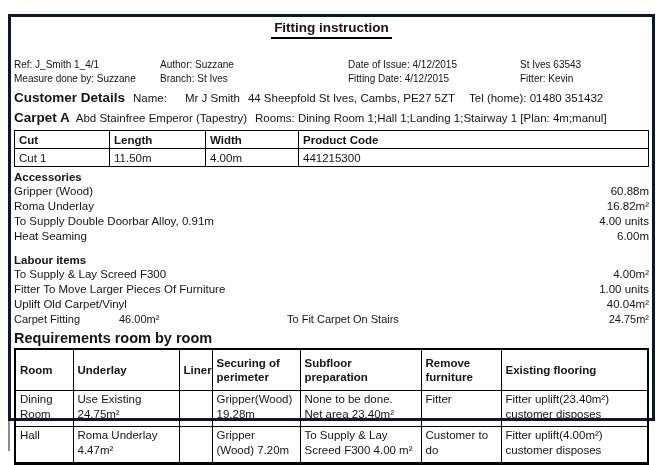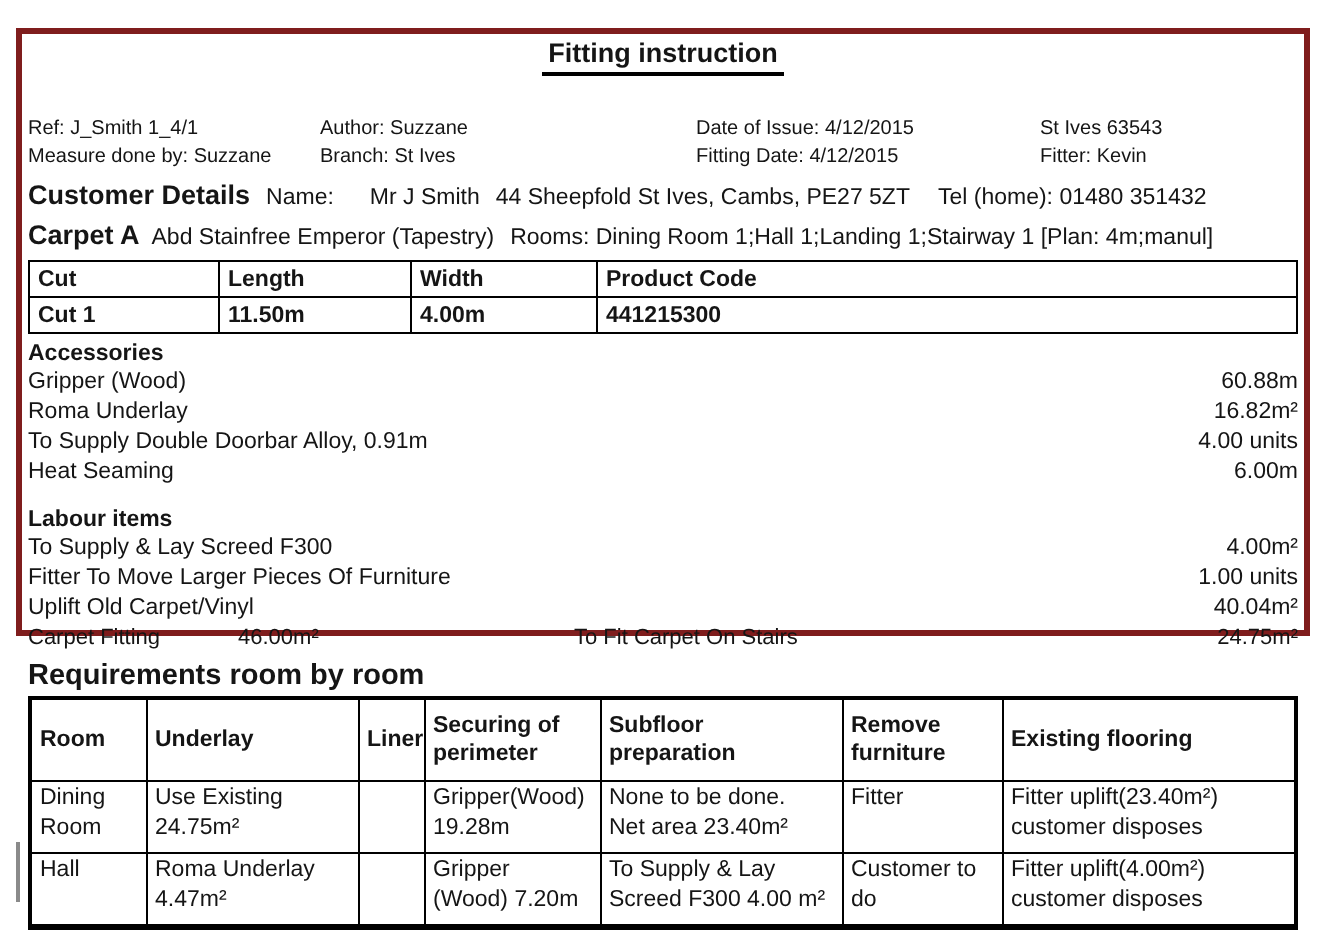--- a/index.html
+++ b/index.html
@@ -1,29 +1,29 @@
 <!DOCTYPE html>
 <html><head>
 <meta charset="utf-8">
 <style>
   html,body{margin:0;padding:0;background:#fff;}
   body{width:659px;height:465px;position:relative;font-family:"Liberation Sans",sans-serif;color:#151515;overflow:hidden;}
-  .doc{position:absolute;left:8px;top:14px;width:647px;height:304px;border:3px solid #7f1d1d;box-sizing:border-box;padding:1px 3px;background:#fff;}
+  .doc{position:absolute;left:8px;top:14px;width:647px;height:407px;border:3px solid #0f172a;box-sizing:border-box;padding:1px 3px;background:#fff;}
   .title-row{text-align:center;height:20px;line-height:18px;}
   .title{display:inline-block;font-size:13.5px;font-weight:bold;border-bottom:2px solid #000;padding:0 3px;}
   .info-grid{display:grid;grid-template-columns:146px 188px 172px 1fr;font-size:10px;line-height:14px;margin-top:20px;}
   .inline-row{display:flex;align-items:baseline;white-space:nowrap;}
   .customer-row{margin-top:4px;height:20px;}
   .carpet-row{height:18px;}
   .section-label{font-size:13.5px;font-weight:bold;}
   .t12{font-size:11.5px;}
   .ml8{margin-left:8px;} .ml14{margin-left:14px;} .ml18{margin-left:18px;} .ml12{margin-left:8px;} .ml6{margin-left:6px;}
   table{border-collapse:collapse;width:100%;table-layout:fixed;}
   .cut-table{margin-top:2px;}
-  .cut-table th,.cut-table td{border:1px solid #000;font-size:11.5px;text-align:left;padding:0 4px;height:17px;font-weight:bold;overflow:hidden;}
+  .cut-table th,.cut-table td{border:1px solid #000;font-size:11.5px;text-align:left;padding:0 4px;height:17px;font-weight:normal;overflow:hidden;}
   .cut-table th{font-weight:bold;margin-top:26px;}
   .sec-heading{font-size:11.5px;font-weight:bold;line-height:14px;margin-top:3px;}
   .labour-heading{margin-top:9px;}
   .line-item{display:flex;justify-content:space-between;font-size:11.5px;line-height:15px;}
   .fitting-row{display:grid;grid-template-columns:105px 168px 1fr auto;font-size:11px;line-height:15px;}
   .req-heading{font-size:14.5px;font-weight:bold;line-height:18px;margin-top:2px;}
   .req-table{border:2px solid #000;border-bottom:3px solid #000;margin-top:1px;}
   .req-table th,.req-table td{border:1px solid #000;font-size:11.5px;text-align:left;padding:1px 4px;overflow:hidden;}
   .req-table th{font-weight:bold;height:38px;vertical-align:middle;line-height:14px;}
   .req-table td{height:33px;vertical-align:top;white-space:pre-line;line-height:15px;}

